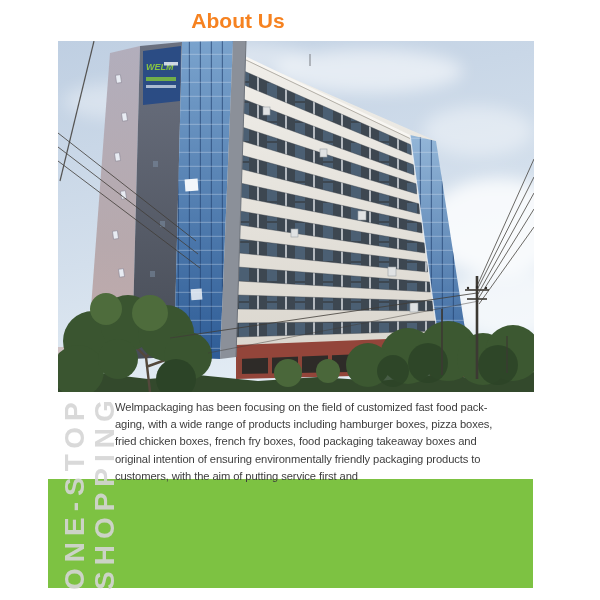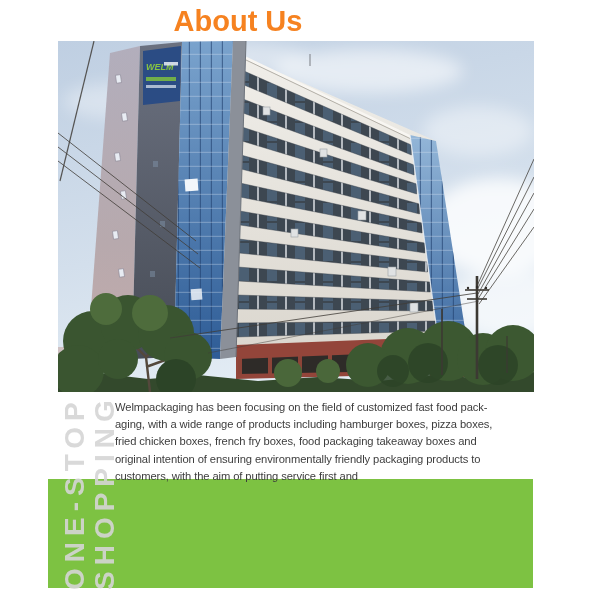--- a/index.html
+++ b/index.html
@@ -2,21 +2,21 @@
 <html><head>
 <meta charset="utf-8">
 <style>
   html,body{margin:0;padding:0;}
   body{
     width:600px;height:600px;position:relative;overflow:hidden;
     background:#ffffff;font-family:"Liberation Sans", sans-serif;
   }
   .page-title{
     position:absolute;top:5px;left:0;width:476px;text-align:center;
-    font-size:29px;line-height:32px;font-weight:bold;color:#f68220;
+    font-size:21px;line-height:32px;font-weight:bold;color:#f68220;
   }
   .photo-frame{
     position:absolute;left:58px;top:41px;width:476px;height:253px;text-align:center;
   }
   .photo-frame svg{display:block;}
   .highlight-band{
     position:absolute;left:48px;top:479px;width:485px;height:109px;
     background:#7dc242;z-index:1;
   }
   .about-para{

